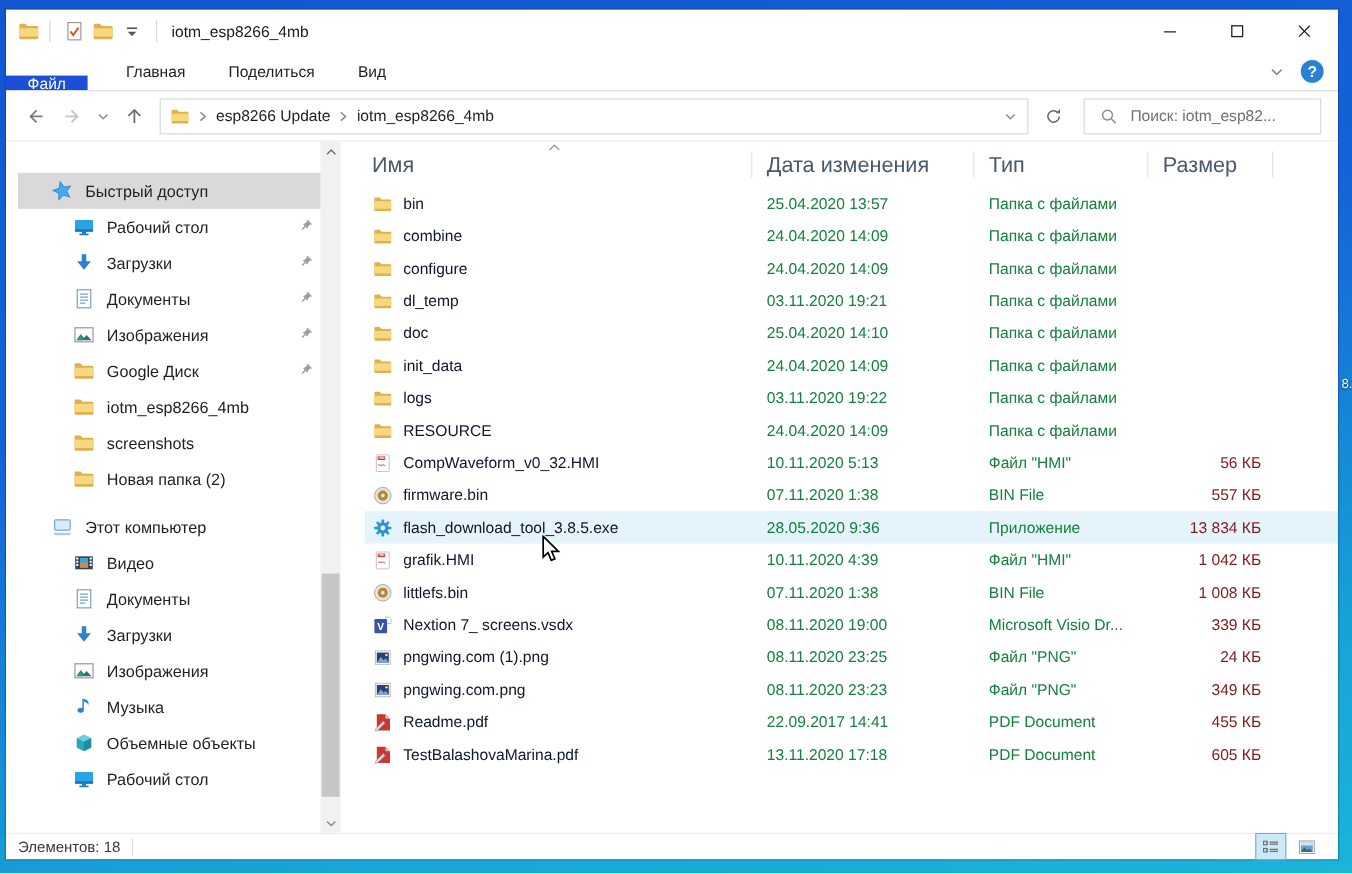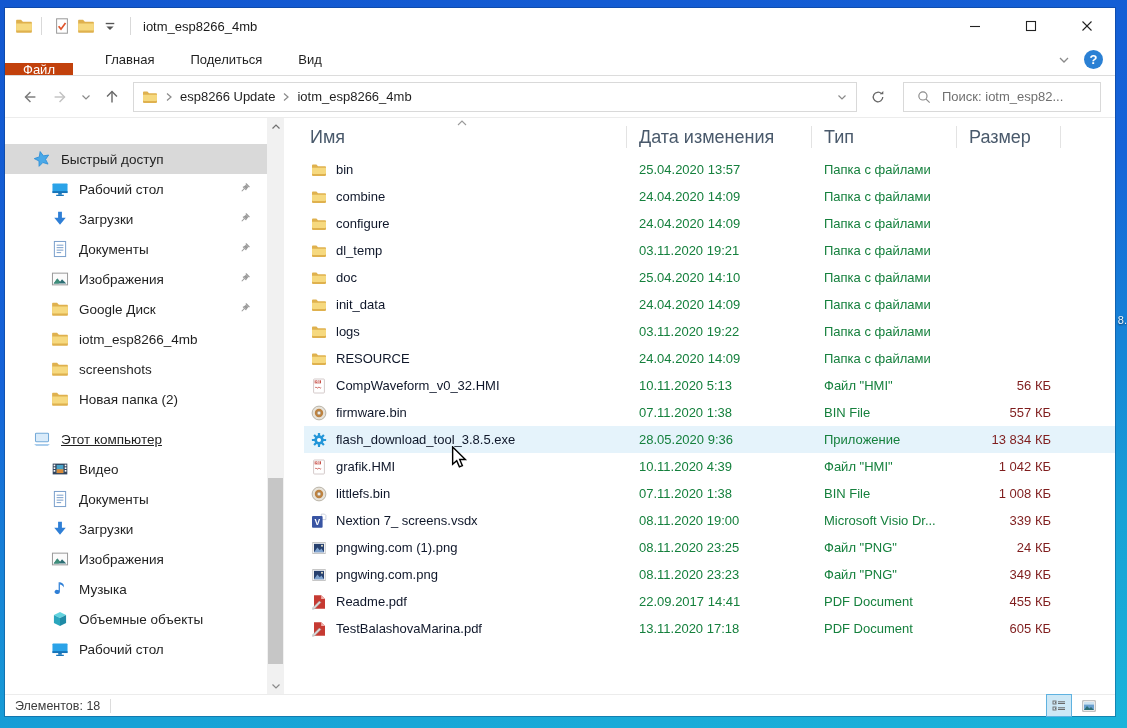--- a/index.html
+++ b/index.html
@@ -21,21 +21,21 @@
   .icon16 { width:16px; height:16px; flex:0 0 16px; display:inline-block; }
   .tb-sep { width:1px; height:18px; background:#d9d9d9; margin:0 8px; }
   .qat-btn { width:24px; height:24px; display:flex; align-items:center; justify-content:center; }
   .window-title { font-size:13px; color:#1a1a1a; margin-left:4px; white-space:nowrap; }
   .win-controls { margin-left:auto; display:flex; height:100%; }
   .win-btn { width:56px; height:100%; display:flex; align-items:center; justify-content:center; }
 
   
   .tabs-row { height:32px; display:flex; align-items:stretch; border-bottom:1px solid #dcdcdc; flex:0 0 auto; }
   .tab { padding:0 18px; display:flex; align-items:center; font-size:13px; color:#1f1f1f; }
-  .tab.active { background:#c2410c; color:#fff; margin-right:14px;margin-top:19px; }
+  .tab.active { background:#1d4ed8; color:#fff; margin-right:14px;margin-top:19px; }
   .tabs-right { margin-left:auto; display:flex; align-items:center; gap:12px; padding-right:12px; }
   .help-btn { width:19px; height:19px; border-radius:50%; background:#2a80d4; color:#fff;
     font-size:13px; font-weight:bold; display:flex; align-items:center; justify-content:center; }
 
   
   .address-row { height:42px; display:flex; align-items:center; padding:0 14px 0 10px;
     border-bottom:1px solid #ececec; flex:0 0 auto; }
   .nav-btn { width:30px; height:30px; display:flex; align-items:center; justify-content:center; }
   .nav-btn.narrow { width:22px; }
   .breadcrumb-box { flex:1; height:30px; border:1px solid #d9d9d9; display:flex; align-items:center;
@@ -46,26 +46,26 @@
     display:flex; align-items:center; justify-content:center; }
   .refresh-btn { width:34px; height:30px; display:flex; align-items:center; justify-content:center; margin-left:4px; }
   .search-box { width:198px; height:30px; border:1px solid #d9d9d9; margin-left:8px;
     display:flex; align-items:center; padding-left:12px; gap:10px; background:#fff; }
   .search-box input { border:none; outline:none; flex:1; min-width:0; font-size:13px; color:#707070;
     font-family:inherit; background:transparent; }
   .search-box input::placeholder { color:#707070; opacity:1; }
 
   
   .main { flex:1 1 auto; position:relative; overflow:hidden; }
-  .sidebar { position:absolute; left:0; top:0; bottom:0; width:262px; padding-top:26px; overflow:hidden; }
+  .sidebar { position:absolute; left:10px; top:0; bottom:0; width:262px; padding-top:26px; overflow:hidden; }
   .side-item { height:30px; display:flex; align-items:center; padding-left:28px; gap:10px;
     font-size:13.5px; color:#1f1f1f; white-space:nowrap; overflow:hidden; }
   .side-item.lvl1 { padding-left:46px; }
   .side-item.selected { background:#d9d9d9; }
-  .side-item.gap { margin-top:10px;text-decoration:underline; }
+  .side-item.gap { margin-top:10px; }
   .side-item .icon18 { flex:0 0 18px; }
   .pin { margin-left:auto; margin-right:16px; width:14px; height:14px; flex:0 0 14px; }
 
   .side-scroll { position:absolute; left:262px; top:0; bottom:0; width:17px; background:#f1f1f1; }
   .scroll-arrow { position:absolute; left:0; width:17px; height:17px; display:flex;
     align-items:center; justify-content:center; }
   .scroll-arrow.up { top:0; } .scroll-arrow.down { bottom:0; }
   .scroll-thumb { position:absolute; left:1px; width:15px; top:360px; height:186px; background:#c6c6c6; }
 
   

